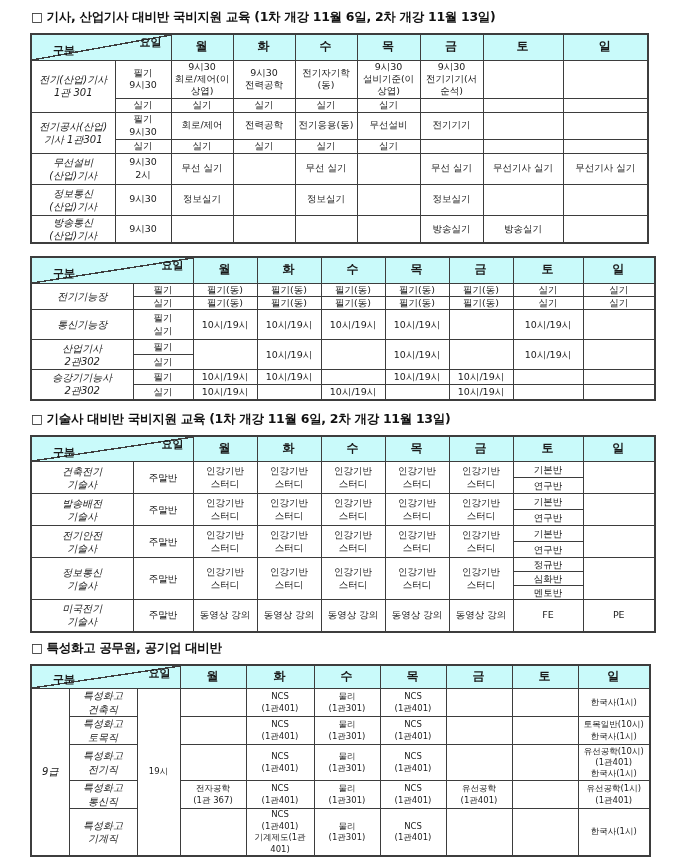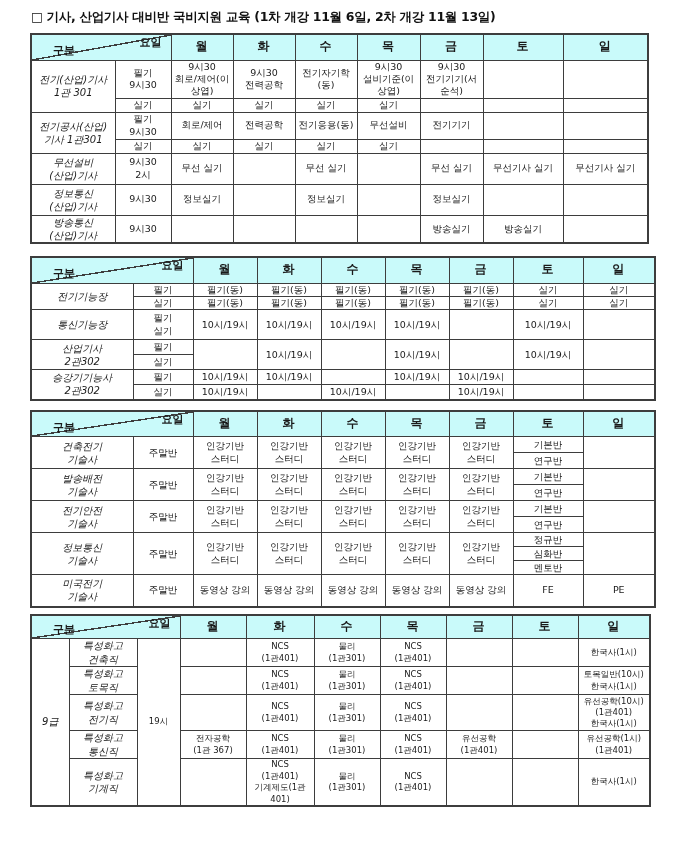--- a/index.html
+++ b/index.html
@@ -233,20 +233,21 @@
         <td></td>
         <td>10시/19시</td>
         <td></td>
         <td></td>
       </tr>
     </tbody>
       </table>
   </section>
 
   <section class="sec3">
+    <h2 class="sec-title">□ 기술사 대비반 국비지원 교육 (1차 개강 11월 6일, 2차 개강 11월 13일)</h2>
     <table class="sched t3">
       <colgroup>
           <col style="width:102px">
           <col style="width:60px">
           <col style="width:64px">
           <col style="width:64px">
           <col style="width:64px">
           <col style="width:64px">
           <col style="width:64px">
           <col style="width:70px">
@@ -356,20 +357,21 @@
         <td>동영상 강의</td>
         <td>동영상 강의</td>
         <td>FE</td>
         <td>PE</td>
       </tr>
     </tbody>
       </table>
   </section>
 
   <section class="sec4">
+    <h2 class="sec-title">□ 특성화고 공무원, 공기업 대비반</h2>
     <table class="sched t4">
       <colgroup>
           <col style="width:38px">
           <col style="width:68px">
           <col style="width:43px">
           <col style="width:66px">
           <col style="width:68px">
           <col style="width:66px">
           <col style="width:66px">
           <col style="width:66px">

